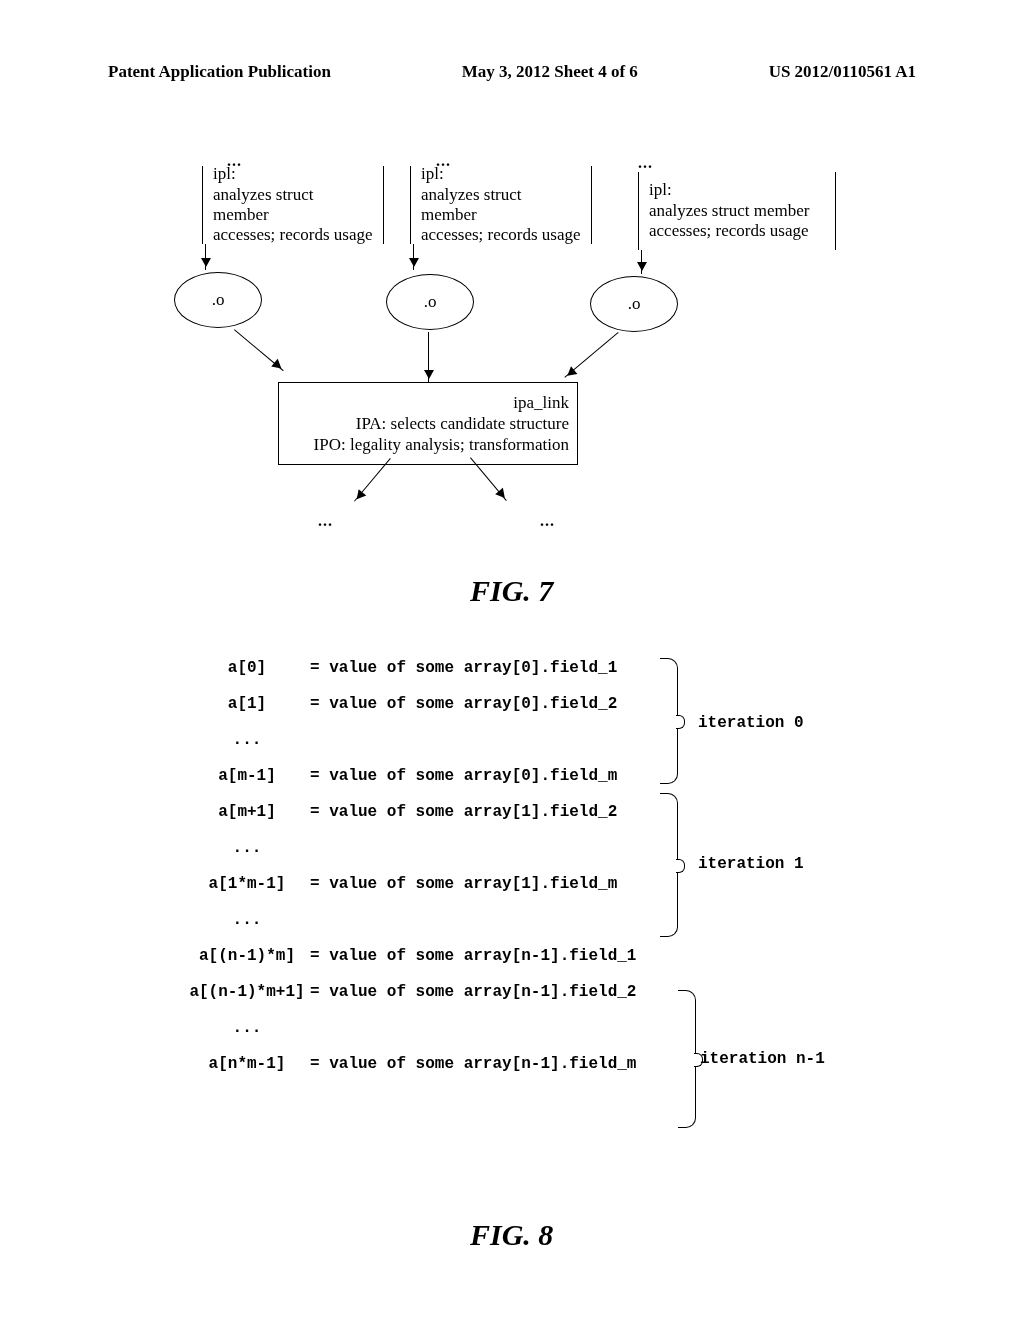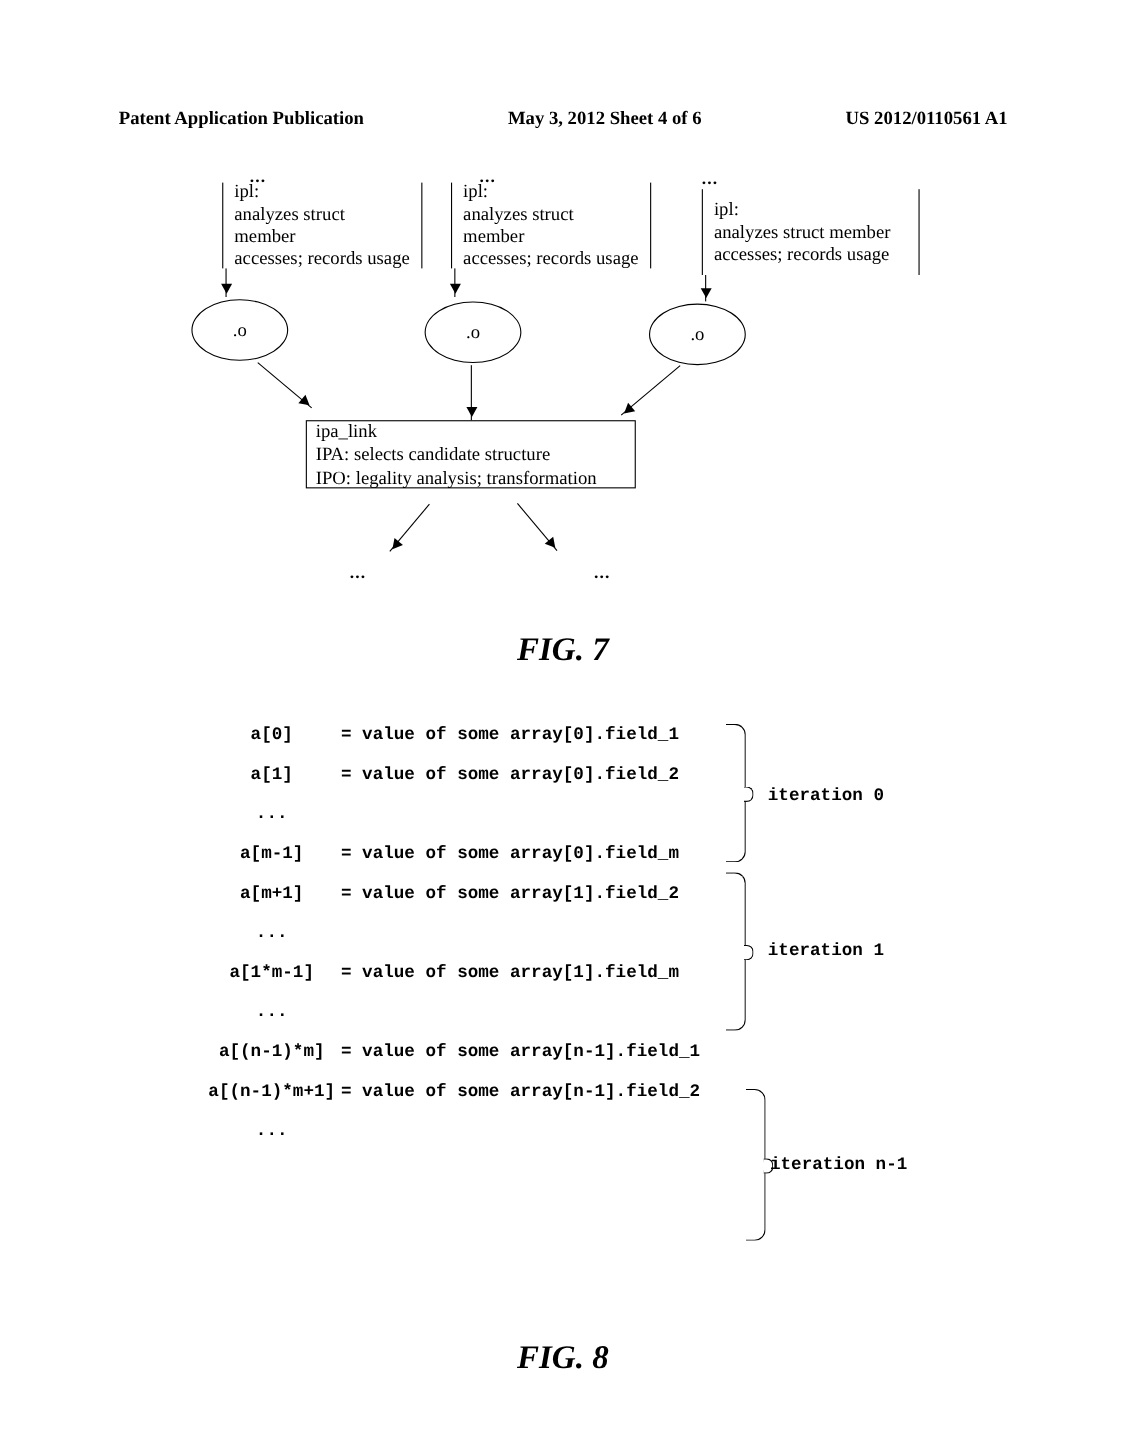--- a/index.html
+++ b/index.html
@@ -7,21 +7,21 @@
     width: 1024px;
     height: 1320px;
     background: #fff;
     font-family: "Times New Roman", Times, serif;
     color: #000;
     position: relative;
   }
   .header {
     display: flex;
     justify-content: space-between;
-    padding: 98px 108px 0 108px;
+    padding: 62px 108px 0 108px;
     font-size: 17px;
   }
   .header .left { font-weight: bold; }
   .header .mid { font-weight: bold; }
   .header .right { font-weight: bold; }
 
   
   .fig7 {
     position: absolute;
     left: 160px;
@@ -75,24 +75,24 @@
     justify-content: center;
     font-size: 17px;
   }
   .e1 { left: 14px; top: 120px; width: 88px; height: 56px; }
   .e2 { left: 226px; top: 122px; width: 88px; height: 56px; }
   .e3 { left: 430px; top: 124px; width: 88px; height: 56px; }
 
   .ipabox {
     position: absolute;
     left: 118px; top: 230px;
-    width: 300px; height: 62px;
+    width: 300px; height: 83px;
     border: 1.5px solid #000;
     display: flex; flex-direction: column;
-    align-items: flex-start; justify-content: center;
+    align-items: flex-end; justify-content: center;
     font-size: 17px;
     line-height: 1.25;
     padding: 8px 8px;
     text-align: center;
   }
 
   
   .conn {
     position: absolute;
     border-left: 1.5px solid #000;
@@ -282,20 +282,24 @@
       <span class="rhs">= value of some array[n-1].field_1</span>
     </div>
   <div class="row">
       <span class="lhs">a[(n-1)*m+1]</span>
       <span class="rhs">= value of some array[n-1].field_2</span>
     </div>
   <div class="row">
       <span class="lhs">...</span>
       <span class="rhs"></span>
     </div>
+  <div class="row">
+      <span class="lhs">a[n*m-1]</span>
+      <span class="rhs">= value of some array[n-1].field_m</span>
+    </div>
 </div>
 
 <div class="brace br0"></div>
 <div class="brlabel bl0">iteration 0</div>
 <div class="brace br1"></div>
 <div class="brlabel bl1">iteration 1</div>
 <div class="brace br2"></div>
 <div class="brlabel bl2">iteration n-1</div>
 
 <div class="figcap cap8">FIG. 8</div>

